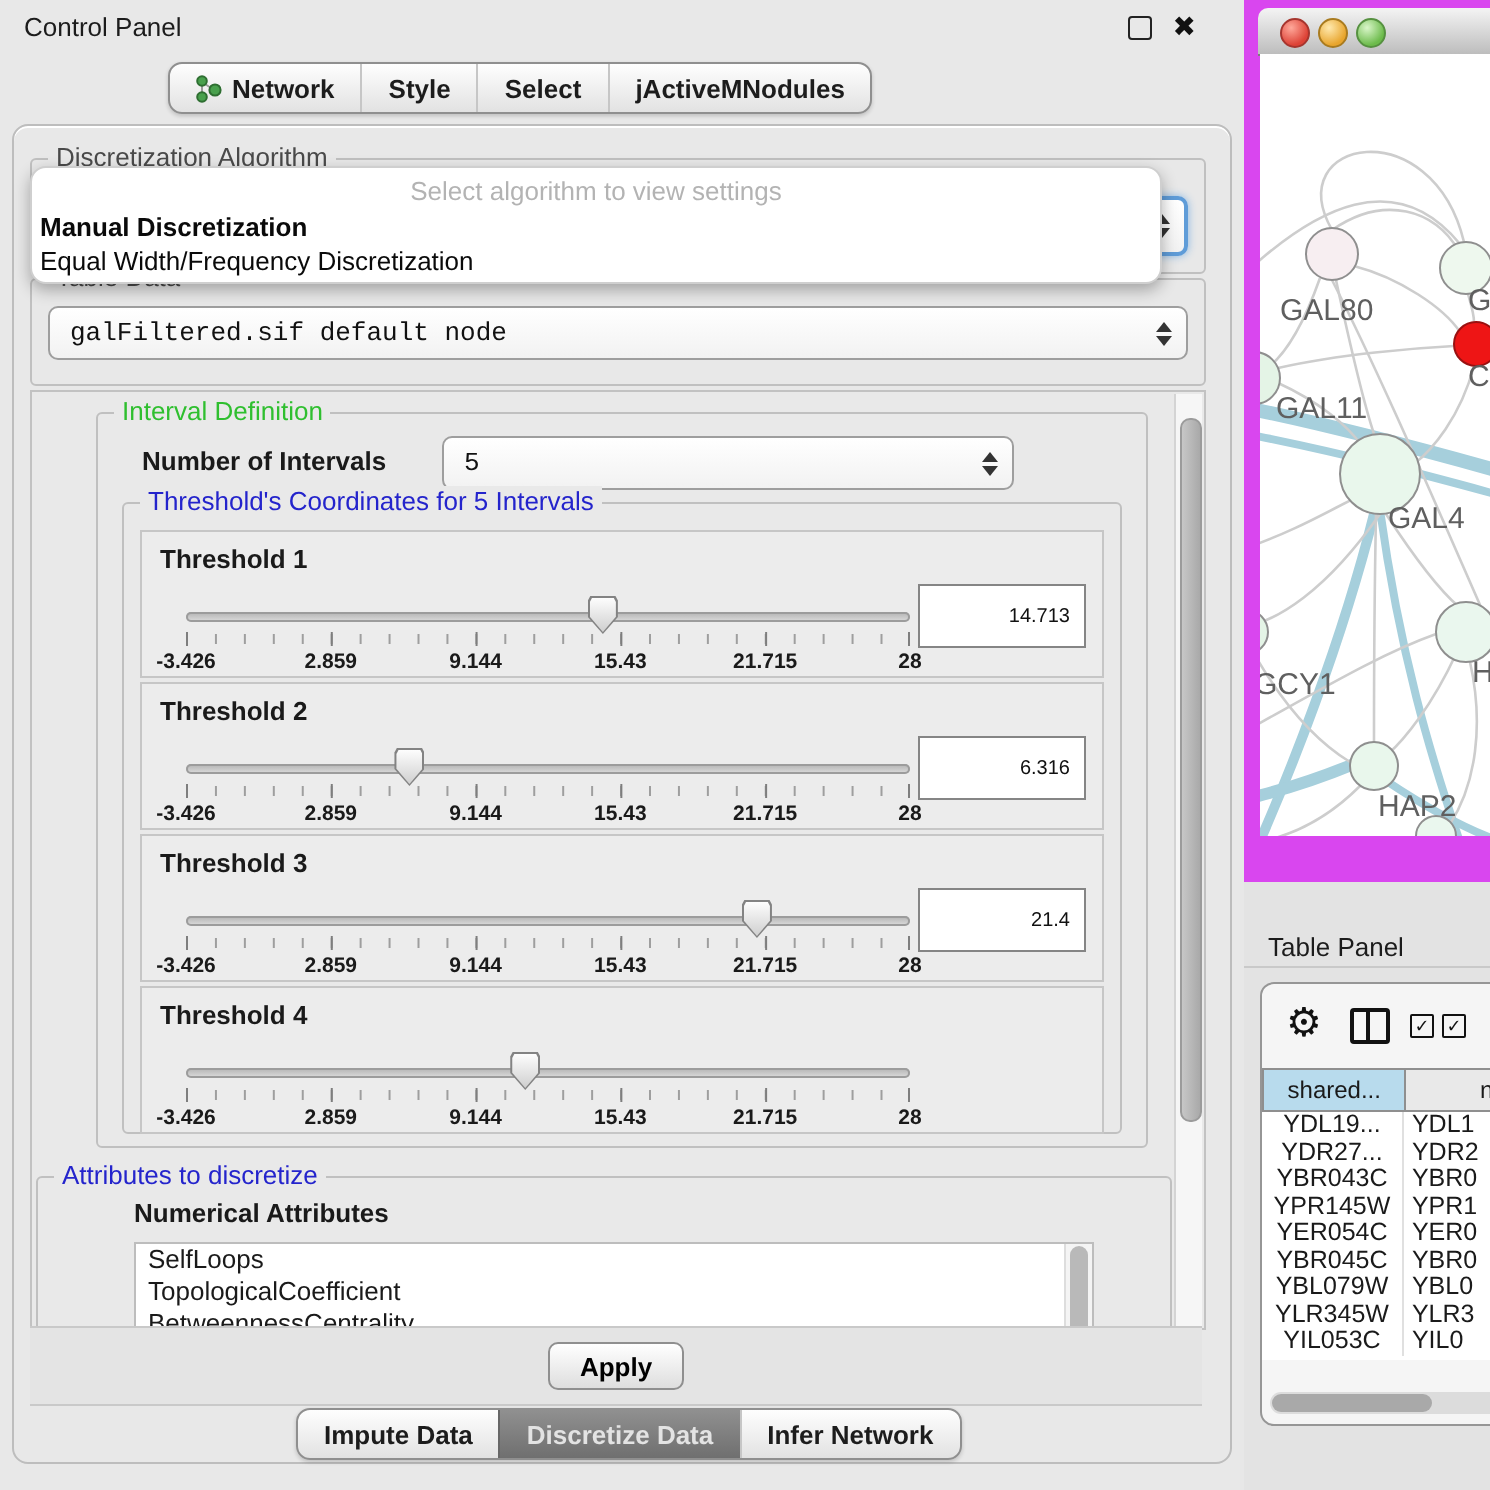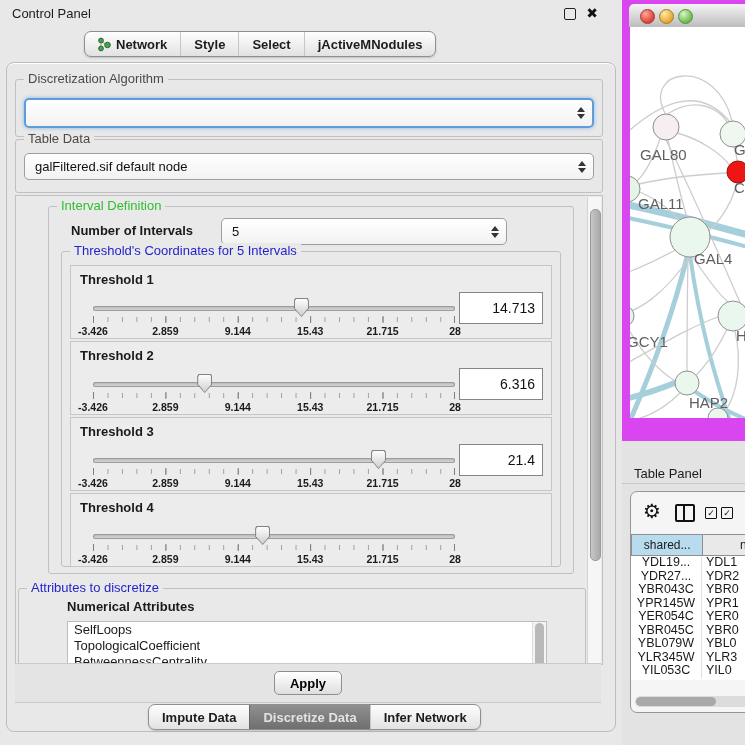--- a/index.html
+++ b/index.html
@@ -21,21 +21,21 @@
 
   .outer-panel{position:absolute;left:6px;top:62px;width:608px;height:668px;background:#e8e8e8;border:1px solid #bdbdbd;border-radius:8px;box-shadow:inset 0 1px 0 #fff;}
 
   .group{position:absolute;border:1px solid #c0c0c0;border-radius:3px;}
   .group-label{position:absolute;top:-9px;left:8px;background:#e8e8e8;padding:0 4px;font-size:13px;color:#4a4a4a;white-space:nowrap;}
   .group-label.green{color:#2fbf2f;}
   .group-label.blue{color:#2424cc;}
 
   .algo-group{left:8px;top:16px;width:586px;height:56px;}
   .combo{position:absolute;background:linear-gradient(#ffffff,#f2f2f2);border:1px solid #9e9e9e;border-radius:5px;display:flex;align-items:center;cursor:pointer;}
-  .combo .combo-text{padding-left:10px;font-size:13px;color:#111;flex:1;white-space:nowrap;overflow:hidden;}
+  .combo .combo-text{padding-left:10px;font-size:13px;color:#111;flex:1;white-space:nowrap;overflow:hidden;font-family:Liberation Mono, monospace;}
   .steppers{position:absolute;right:7px;top:50%;transform:translateY(-50%);display:flex;flex-direction:column;gap:2px;}
   .tri-up{width:0;height:0;border-left:4px solid transparent;border-right:4px solid transparent;border-bottom:5px solid #333;}
   .tri-down{width:0;height:0;border-left:4px solid transparent;border-right:4px solid transparent;border-top:5px solid #333;}
   .algo-combo{left:8px;top:18px;right:8px;height:26px;border:2px solid #5f9cd8;box-shadow:0 0 4px #86b6e4;}
 
   .algo-popup{position:absolute;left:8px;top:20px;width:564px;height:57px;background:#fff;border:1px solid #cfcfcf;border-radius:8px;box-shadow:0 3px 8px rgba(0,0,0,.3);z-index:20;}
   .popup-placeholder{position:absolute;left:0;right:0;top:4px;text-align:center;color:#b3b3b3;font-size:13px;}
   .popup-options{position:absolute;left:4px;top:21px;right:4px;}
   .popup-opt{font-size:13px;line-height:17px;color:#0a0a0a;cursor:pointer;white-space:nowrap;}
   .popup-opt.bold{font-weight:bold;}
@@ -59,21 +59,21 @@
   .track{position:absolute;left:0;right:0;top:6px;height:5px;border-radius:3px;background:linear-gradient(#b2b2b2,#dedede);box-shadow:inset 0 0 0 1px #9c9c9c;}
   .thumb{position:absolute;top:-2px;width:15px;height:19px;cursor:pointer;
     clip-path:polygon(8% 0,92% 0,100% 12%,100% 55%,50% 100%,0 55%,0 12%);background:#838383;}
   .thumb::after{content:"";position:absolute;left:1px;right:1px;top:1px;bottom:1px;
     clip-path:polygon(8% 0,92% 0,100% 12%,100% 55%,50% 100%,0 55%,0 12%);background:linear-gradient(#fdfdfd,#cfcfcf);}
   .ticks-minor{position:absolute;left:0;right:0;top:17px;height:5px;
     background-image:linear-gradient(to right,#9e9e9e 0,#9e9e9e 1px,transparent 1px);background-size:calc(100%/25) 100%;box-shadow:inset -1px 0 0 #9e9e9e;}
   .ticks-major{position:absolute;left:0;right:0;top:16px;height:7px;
     background-image:linear-gradient(to right,#7e7e7e 0,#7e7e7e 1px,transparent 1px);background-size:calc(100%/5) 100%;box-shadow:inset -1px 0 0 #7e7e7e;}
   .tick-label{position:absolute;top:25px;transform:translateX(-50%);font-size:10.5px;font-weight:bold;color:#1a1a1a;white-space:nowrap;}
-  .val-box{position:absolute;right:8px;top:26px;width:68px;height:30px;background:#fff;border:1px solid #858585;font-size:14px;text-align:right;padding:0 7px;color:#111;font-family:inherit;}
+  .val-box{position:absolute;right:8px;top:26px;width:68px;height:30px;background:#fff;border:1px solid #858585;font-size:10px;text-align:right;padding:0 7px;color:#111;font-family:inherit;}
 
   .attrs-group{left:2px;top:392px;width:566px;height:90px;}
   .attrs-title{position:absolute;left:36px;top:10px;font-weight:bold;margin-left:12px;}
   .attr-list{position:absolute;left:48px;top:32px;width:478px;height:56px;background:#fff;border:1px solid #bdbdbd;overflow:hidden;}
   .attr-item{font-size:13px;line-height:16px;padding-left:6px;white-space:nowrap;cursor:pointer;}
   .list-scrollbar{position:absolute;right:0;top:0;bottom:0;width:13px;background:#f4f4f4;border-left:1px solid #ddd;}
   .list-thumb{position:absolute;left:2px;top:1px;width:9px;bottom:1px;border-radius:5px;background:#b9b9b9;}
 
   .apply-strip{position:absolute;left:8px;top:600px;width:586px;height:38px;background:#e4e4e4;border-top:1px solid #c9c9c9;border-bottom:1px solid #c9c9c9;}
   .apply-btn{position:absolute;left:50%;top:7px;transform:translateX(-50%);width:68px;height:24px;background:linear-gradient(#ffffff,#dedede);border:1px solid #8f8f8f;border-radius:5px;font-weight:bold;font-size:13px;font-family:inherit;cursor:pointer;}
@@ -155,20 +155,27 @@
         <span class="group-label">Discretization Algorithm</span>
         <div class="combo algo-combo">
           <span class="combo-text"></span>
           <span class="steppers">
               <span class="tri-up"></span>
               <span class="tri-down"></span>
             </span>
         </div>
       </div>
 
+      <div class="algo-popup">
+        <div class="popup-placeholder">Select algorithm to view settings</div>
+        <div class="popup-options" id="popup-options">
+            <div class="popup-opt bold">Manual Discretization</div>
+            <div class="popup-opt">Equal Width/Frequency Discretization</div>
+          </div>
+      </div>
 
       <div class="group td-group">
         <span class="group-label">Table Data</span>
         <div class="combo td-combo">
           <span class="combo-text">galFiltered.sif default node</span>
           <span class="steppers">
               <span class="tri-up"></span>
               <span class="tri-down"></span>
             </span>
         </div>

